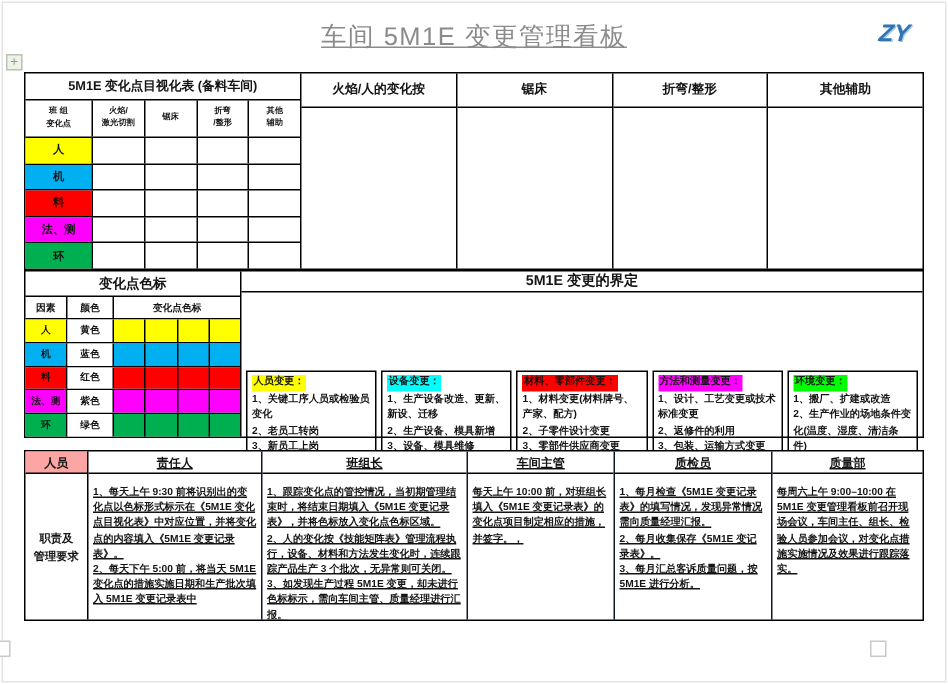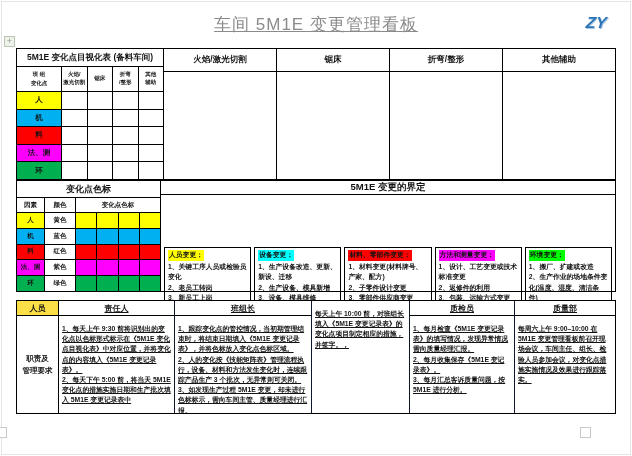--- a/index.html
+++ b/index.html
@@ -12,21 +12,21 @@
         font-size:16px;color:#2e75b6;transform:skewX(-6deg);text-shadow:1px 1px 0 #aac7e4;}
   .move-handle{position:absolute;left:4px;top:36px;width:9px;height:9px;border:1px solid #b8c6b0;
                color:#8aa089;font-size:9px;line-height:8px;text-align:center;background:#eef2ea;}
   .resize-handle{position:absolute;width:9px;height:9px;border:1px solid #c9c9c9;background:#fff;}
   .rh-br{left:580px;top:427px;}
   .rh-bl{left:-4px;top:427px;}
 
   
   .top-band{position:absolute;left:16px;top:48px;width:600px;height:132px;
             border:1.5px solid #000;box-sizing:border-box;display:flex;background:#fff;}
-  .vis-table{width:147px;border-right:1px solid #000;display:flex;flex-direction:column;box-sizing:border-box;}
+  .vis-table{width:184px;border-right:1px solid #000;display:flex;flex-direction:column;box-sizing:border-box;}
   .vis-title{height:17px;border-bottom:1px solid #000;font-weight:bold;font-size:8.5px;
              display:flex;align-items:center;justify-content:center;white-space:nowrap;}
   .vis-head{display:flex;height:24px;border-bottom:1px solid #000;}
   .vis-corner{width:44px;font-size:5.5px;font-weight:bold;display:flex;align-items:center;justify-content:center;
               text-align:center;white-space:pre-line;line-height:1.6;}
   .vis-cols{display:flex;flex:1;}
   .vis-cols > div{flex:1;border-left:1px solid #000;font-size:5.5px;font-weight:bold;text-align:center;
                   display:flex;align-items:center;justify-content:center;white-space:pre-line;line-height:1.4;}
   .vis-rows{flex:1;display:flex;flex-direction:column;}
   .vis-rows > div{flex:1;display:flex;border-bottom:1px solid #000;}
@@ -149,21 +149,21 @@
             <div class="vis-cell"></div>
             <div class="vis-cell"></div>
             <div class="vis-cell"></div>
             <div class="vis-cell"></div>
           </div>
         </div>
     </div>
     <div class="zones">
 
     <div>
-          <div class="zone-head">火焰/激光切割</div>
+          <div class="zone-head">火焰/人的变化按</div>
           <div class="zone-body"></div>
         </div>
         <div>
           <div class="zone-head">锯床</div>
           <div class="zone-body"></div>
         </div>
         <div>
           <div class="zone-head">折弯/整形</div>
           <div class="zone-body"></div>
         </div>
@@ -286,21 +286,21 @@
             <div>1、搬厂、扩建或改造</div>
               <div>2、生产作业的场地条件变化(温度、湿度、清洁条件)</div>
             </div>
           </div>
         </div>
     </div>
   </div>
 
   <div class="bottom-band">
     <div class="duty-col duty-label-col">
-      <div class="duty-col-head" style="background: #fde047;">人员</div>
+      <div class="duty-col-head" style="background: #fca5a5;">人员</div>
       <div class="duty-col-body label-body">职责及
 管理要求</div>
     </div>
     <div class="duty-cols">
       
     <div>
           <div class="duty-col-head">责任人</div>
           <div class="duty-col-body">
 
           <div>1、每天上午 9:30 前将识别出的变化点以色标形式标示在《5M1E 变化点目视化表》中对应位置，并将变化点的内容填入《5M1E 变更记录表》。</div>
@@ -308,20 +308,21 @@
           </div>
         </div><div>
           <div class="duty-col-head">班组长</div>
           <div class="duty-col-body">
 
           <div>1、跟踪变化点的管控情况，当初期管理结束时，将结束日期填入《5M1E 变更记录表》，并将色标放入变化点色标区域。</div>
             <div>2、人的变化按《技能矩阵表》管理流程执行，设备、材料和方法发生变化时，连续跟踪产品生产 3 个批次，无异常则可关闭。</div>
             <div>3、如发现生产过程 5M1E 变更，却未进行色标标示，需向车间主管、质量经理进行汇报。</div>
           </div>
         </div><div>
+          <div class="duty-col-head">车间主管</div>
           <div class="duty-col-body">
 
           <div>每天上午 10:00 前，对班组长填入《5M1E 变更记录表》的变化点项目制定相应的措施，并签字。，</div>
           </div>
         </div><div>
           <div class="duty-col-head">质检员</div>
           <div class="duty-col-body">
 
           <div>1、每月检查《5M1E 变更记录表》的填写情况，发现异常情况需向质量经理汇报。</div>
             <div>2、每月收集保存《5M1E 变记录表》。</div>

